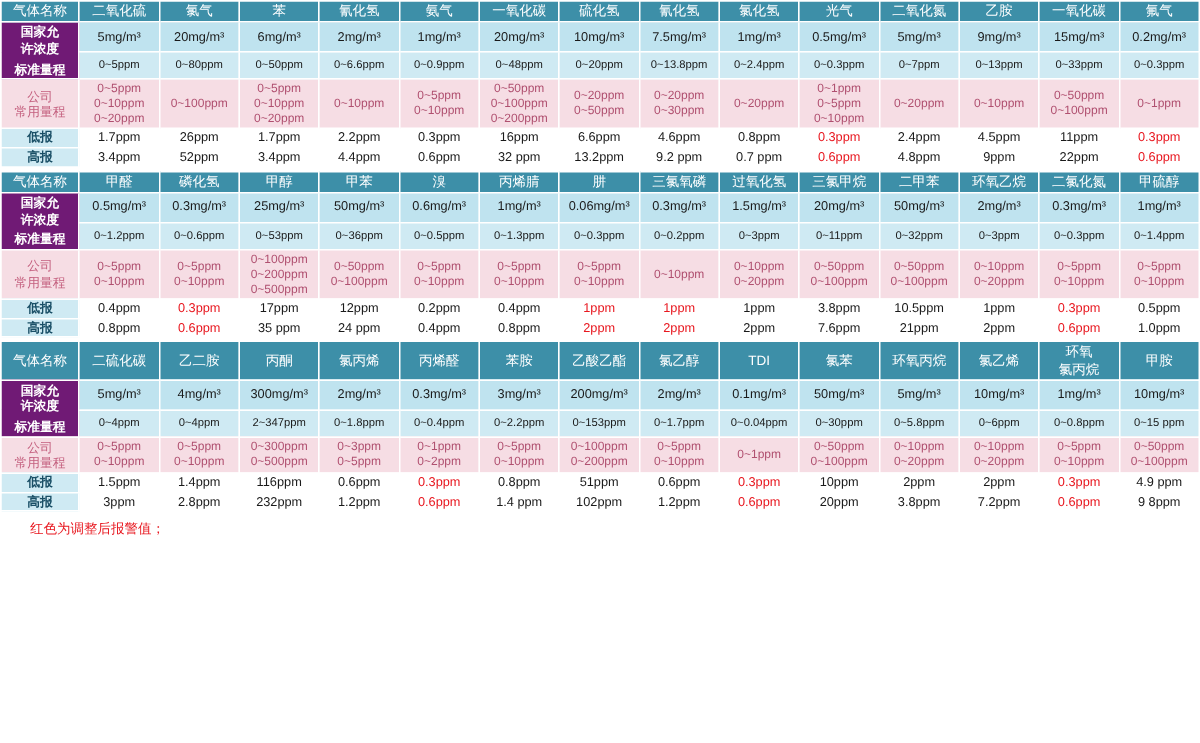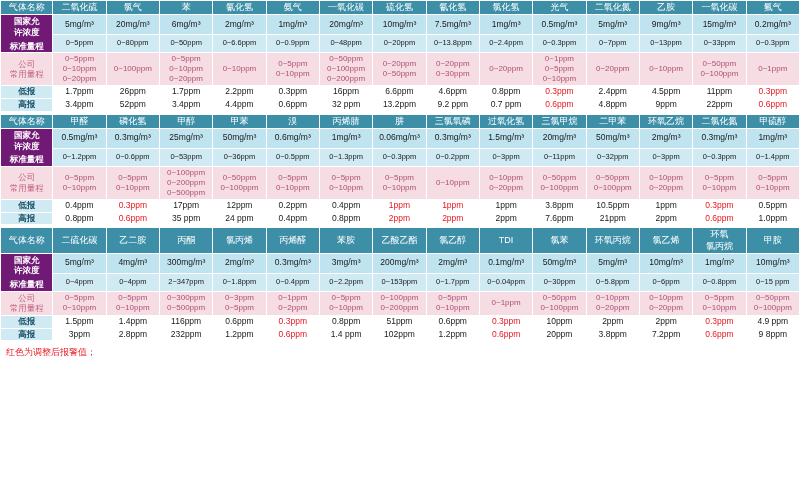--- a/index.html
+++ b/index.html
@@ -11,21 +11,21 @@
   .blue{background:#bfe3ef;}
   .blue2{background:#cfeaf3;}
   .pink{background:#f6dde4;color:#b05070;font-size:8px;}
   .white{background:#ffffff;}
   .lbl{background:#701a75;color:#fff;font-weight:bold;font-size:8.5px;}
   .lbl2{background:#f6dde4;color:#c4607f;font-weight:normal;font-size:8.5px;}
   .lbl3{background:#cfeaf3;color:#1a4f66;font-weight:bold;font-size:8.5px;margin-top:10px;}
   .red{color:#e8171f;}
   .sub{font-size:7.5px;}
   .multi div{line-height:1.25;}
-  .note{font-size:9px;color:#1a1a1a;padding:5px 0 0 6px;}
+  .note{font-size:9px;color:#1a1a1a;padding:5px 0 0 6px;margin-left:14px;}
   .note .red{color:#e8171f;}
   .blkgap{height:2px;background:#fff;}
 </style>
 </head>
 <body>
 
 <div id="root">
     <table>
       <colgroup>
         <col style="width: 52px;">

